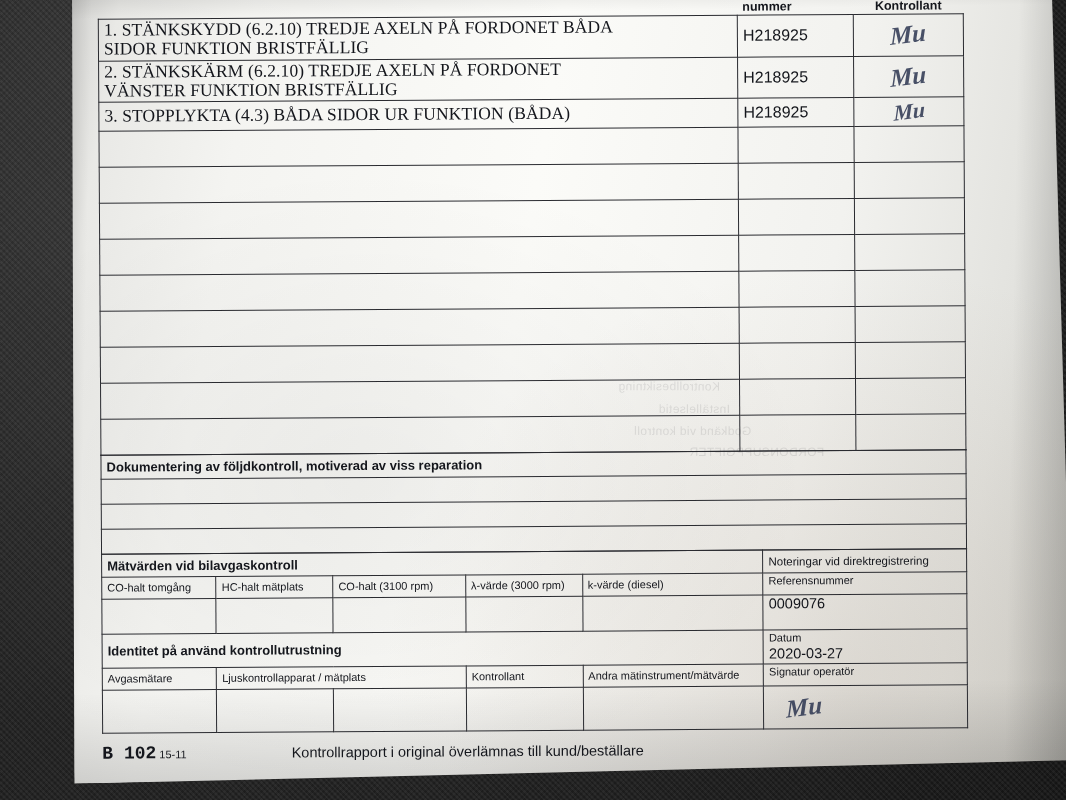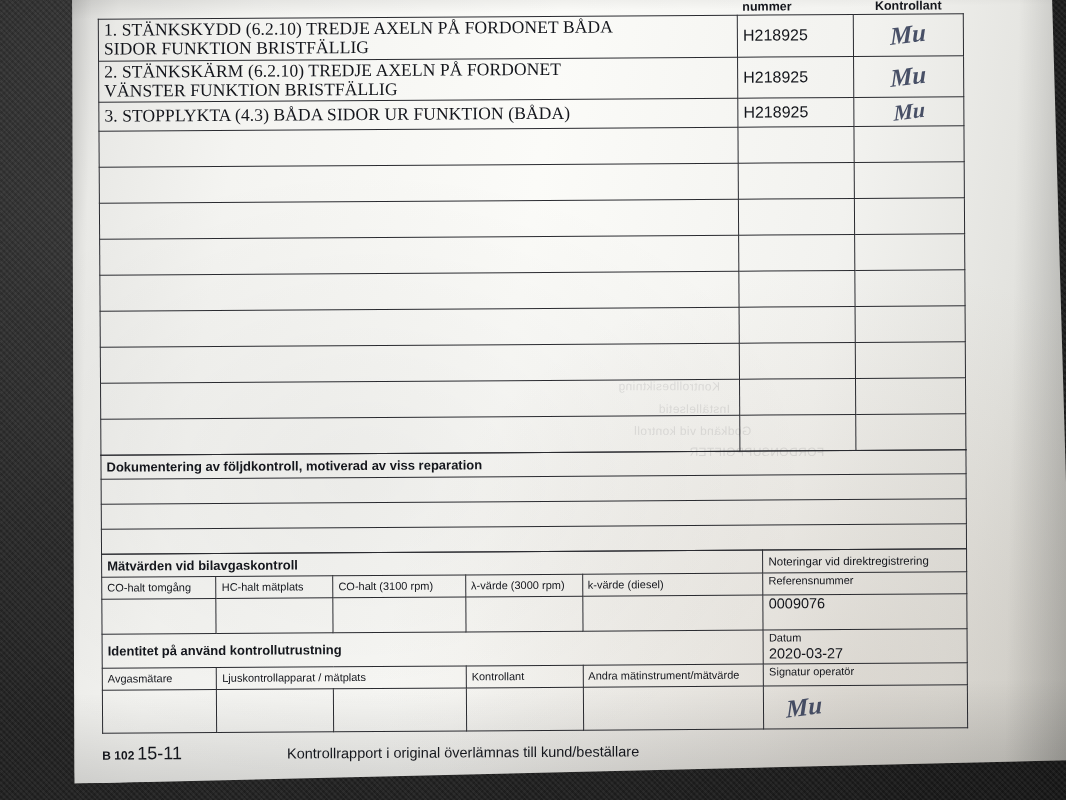--- a/index.html
+++ b/index.html
@@ -135,27 +135,27 @@
   }
   .cellpad { padding: 2px 5px; }
 
   .footer {
     margin-top: 10px;
     display: flex;
     align-items: baseline;
     gap: 0;
   }
   .code-main {
-    font-family: Liberation Sans, sans-serif;
+    font-family: Liberation Mono, monospace;
     font-weight: bold;
-    font-size: 12px;
+    font-size: 18px;
   }
   .code-sub {
     font-family: "Liberation Sans", sans-serif;
-    font-size: 18px;
+    font-size: 11px;
     margin-left: 3px;
   }
   .footer-note {
     font-family: "Liberation Sans", sans-serif;
     font-size: 14.5px;
     margin-left: 105px;
   }
 
   
   .ghost {

